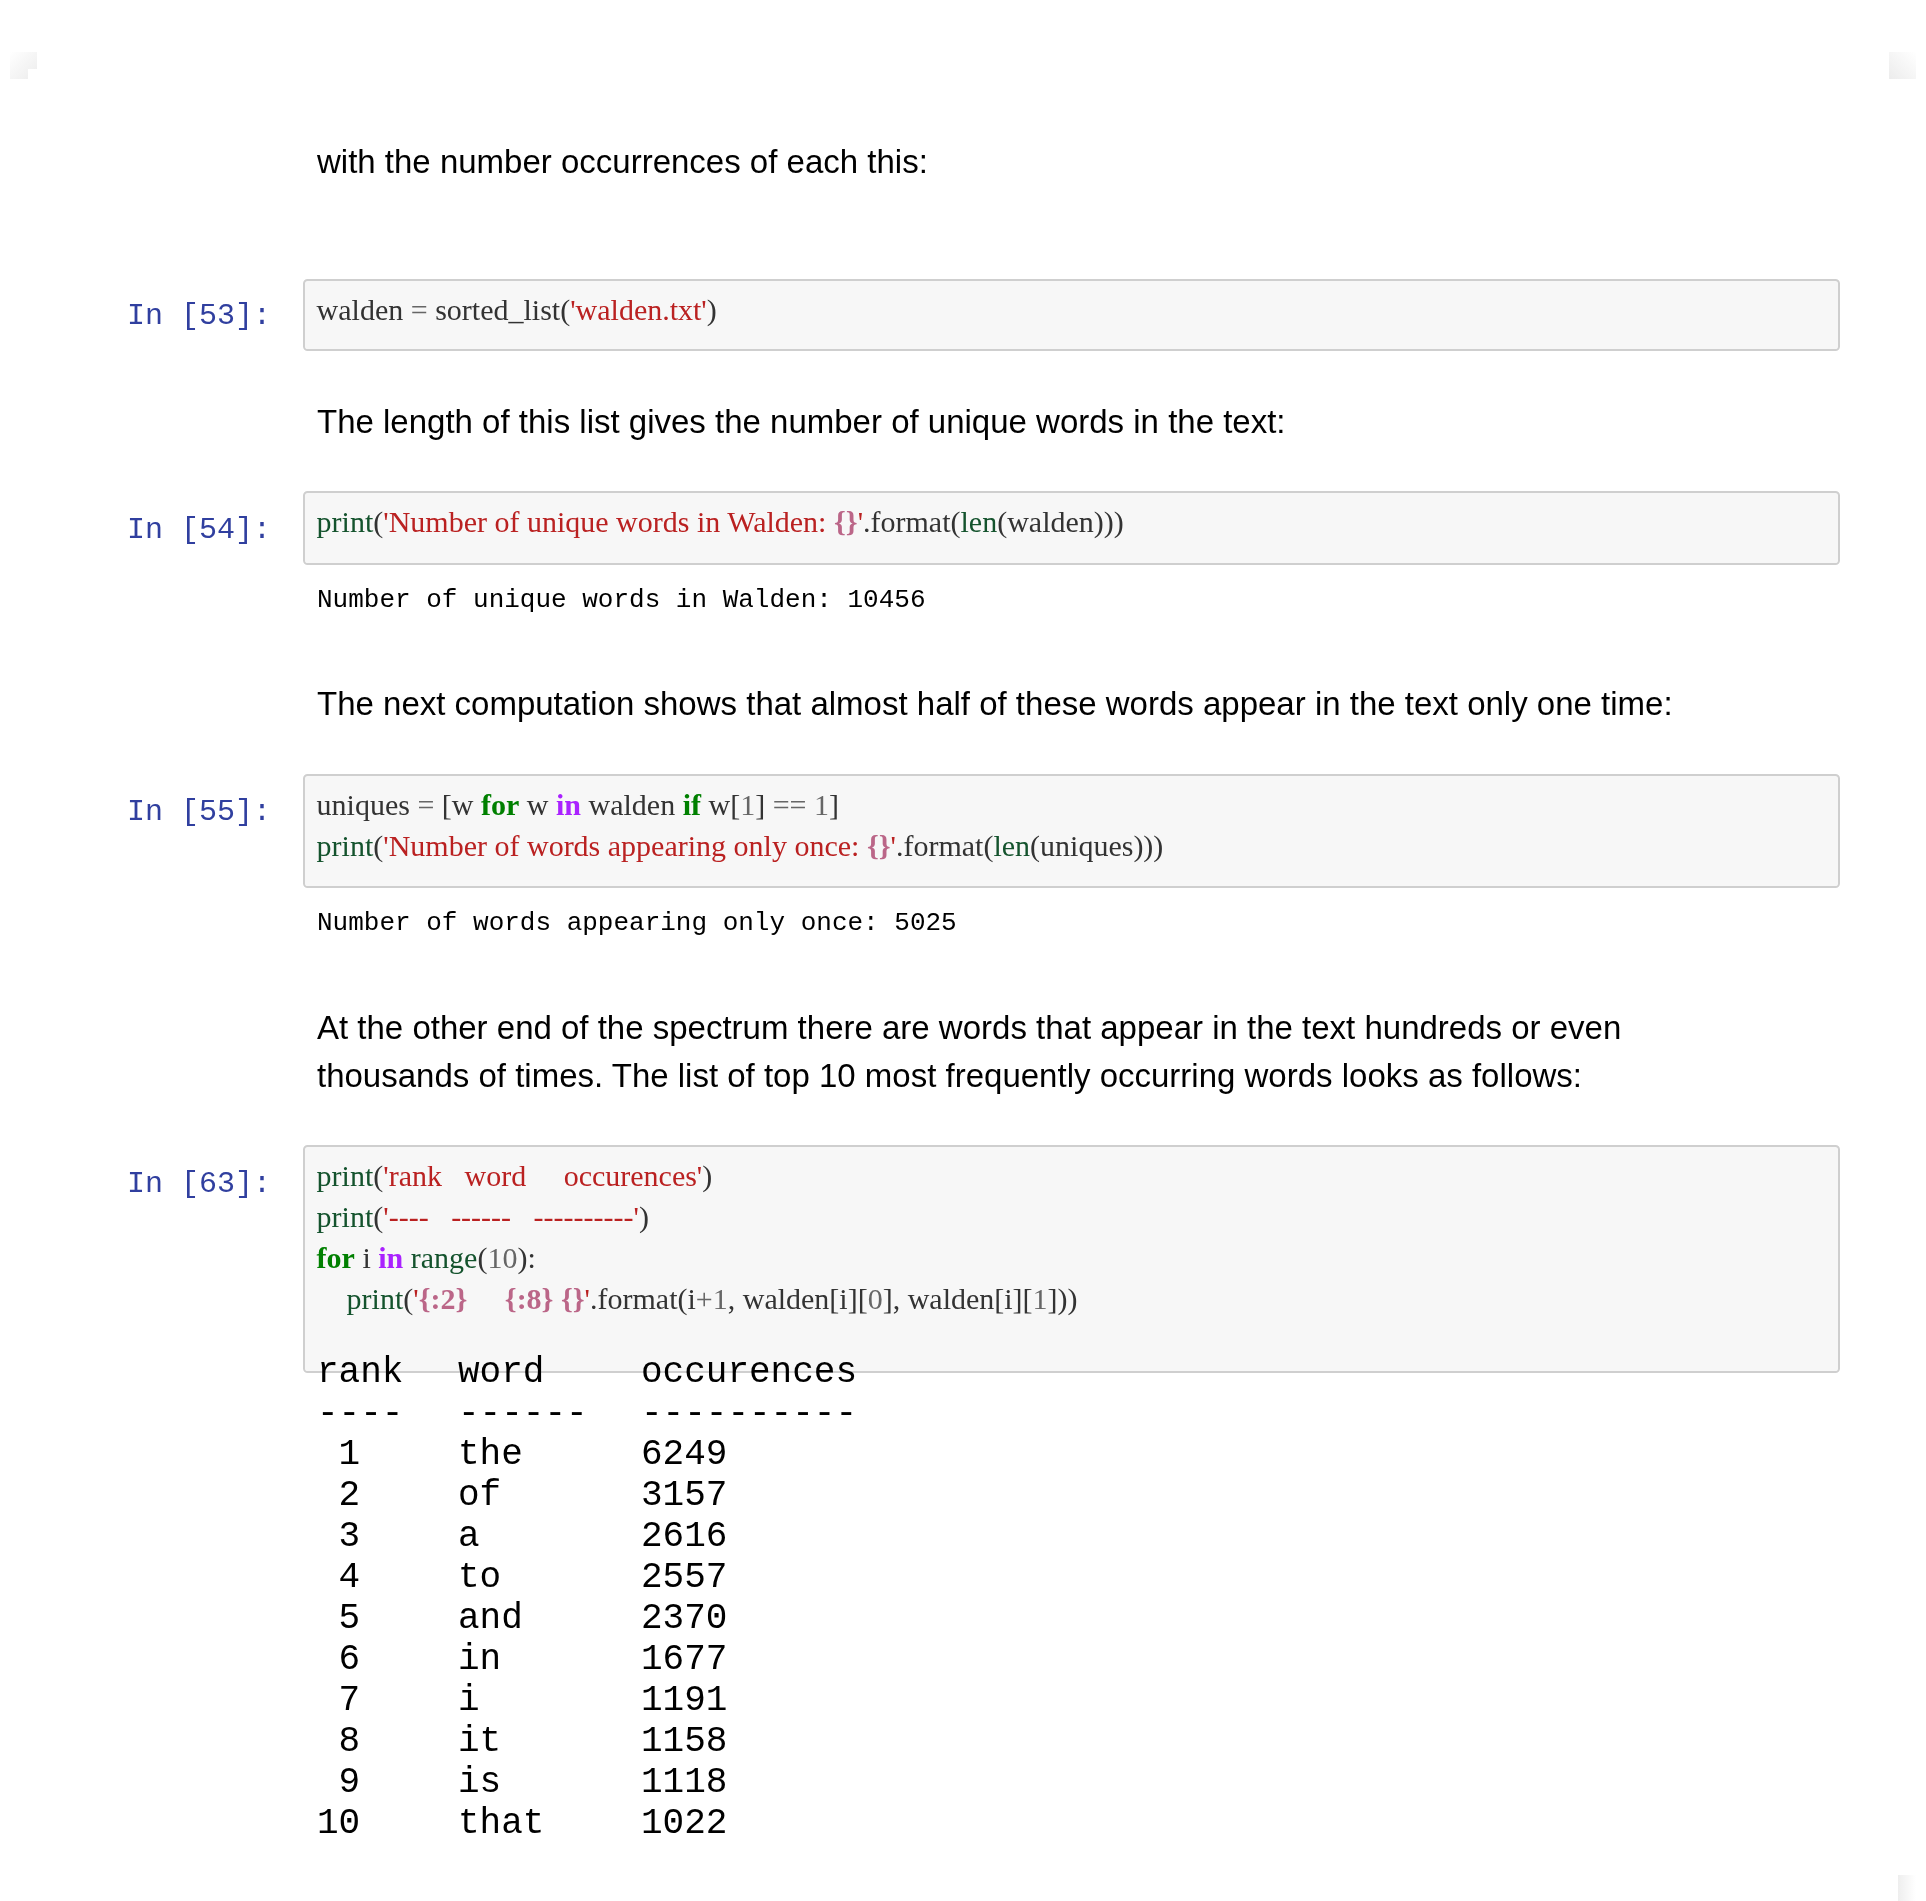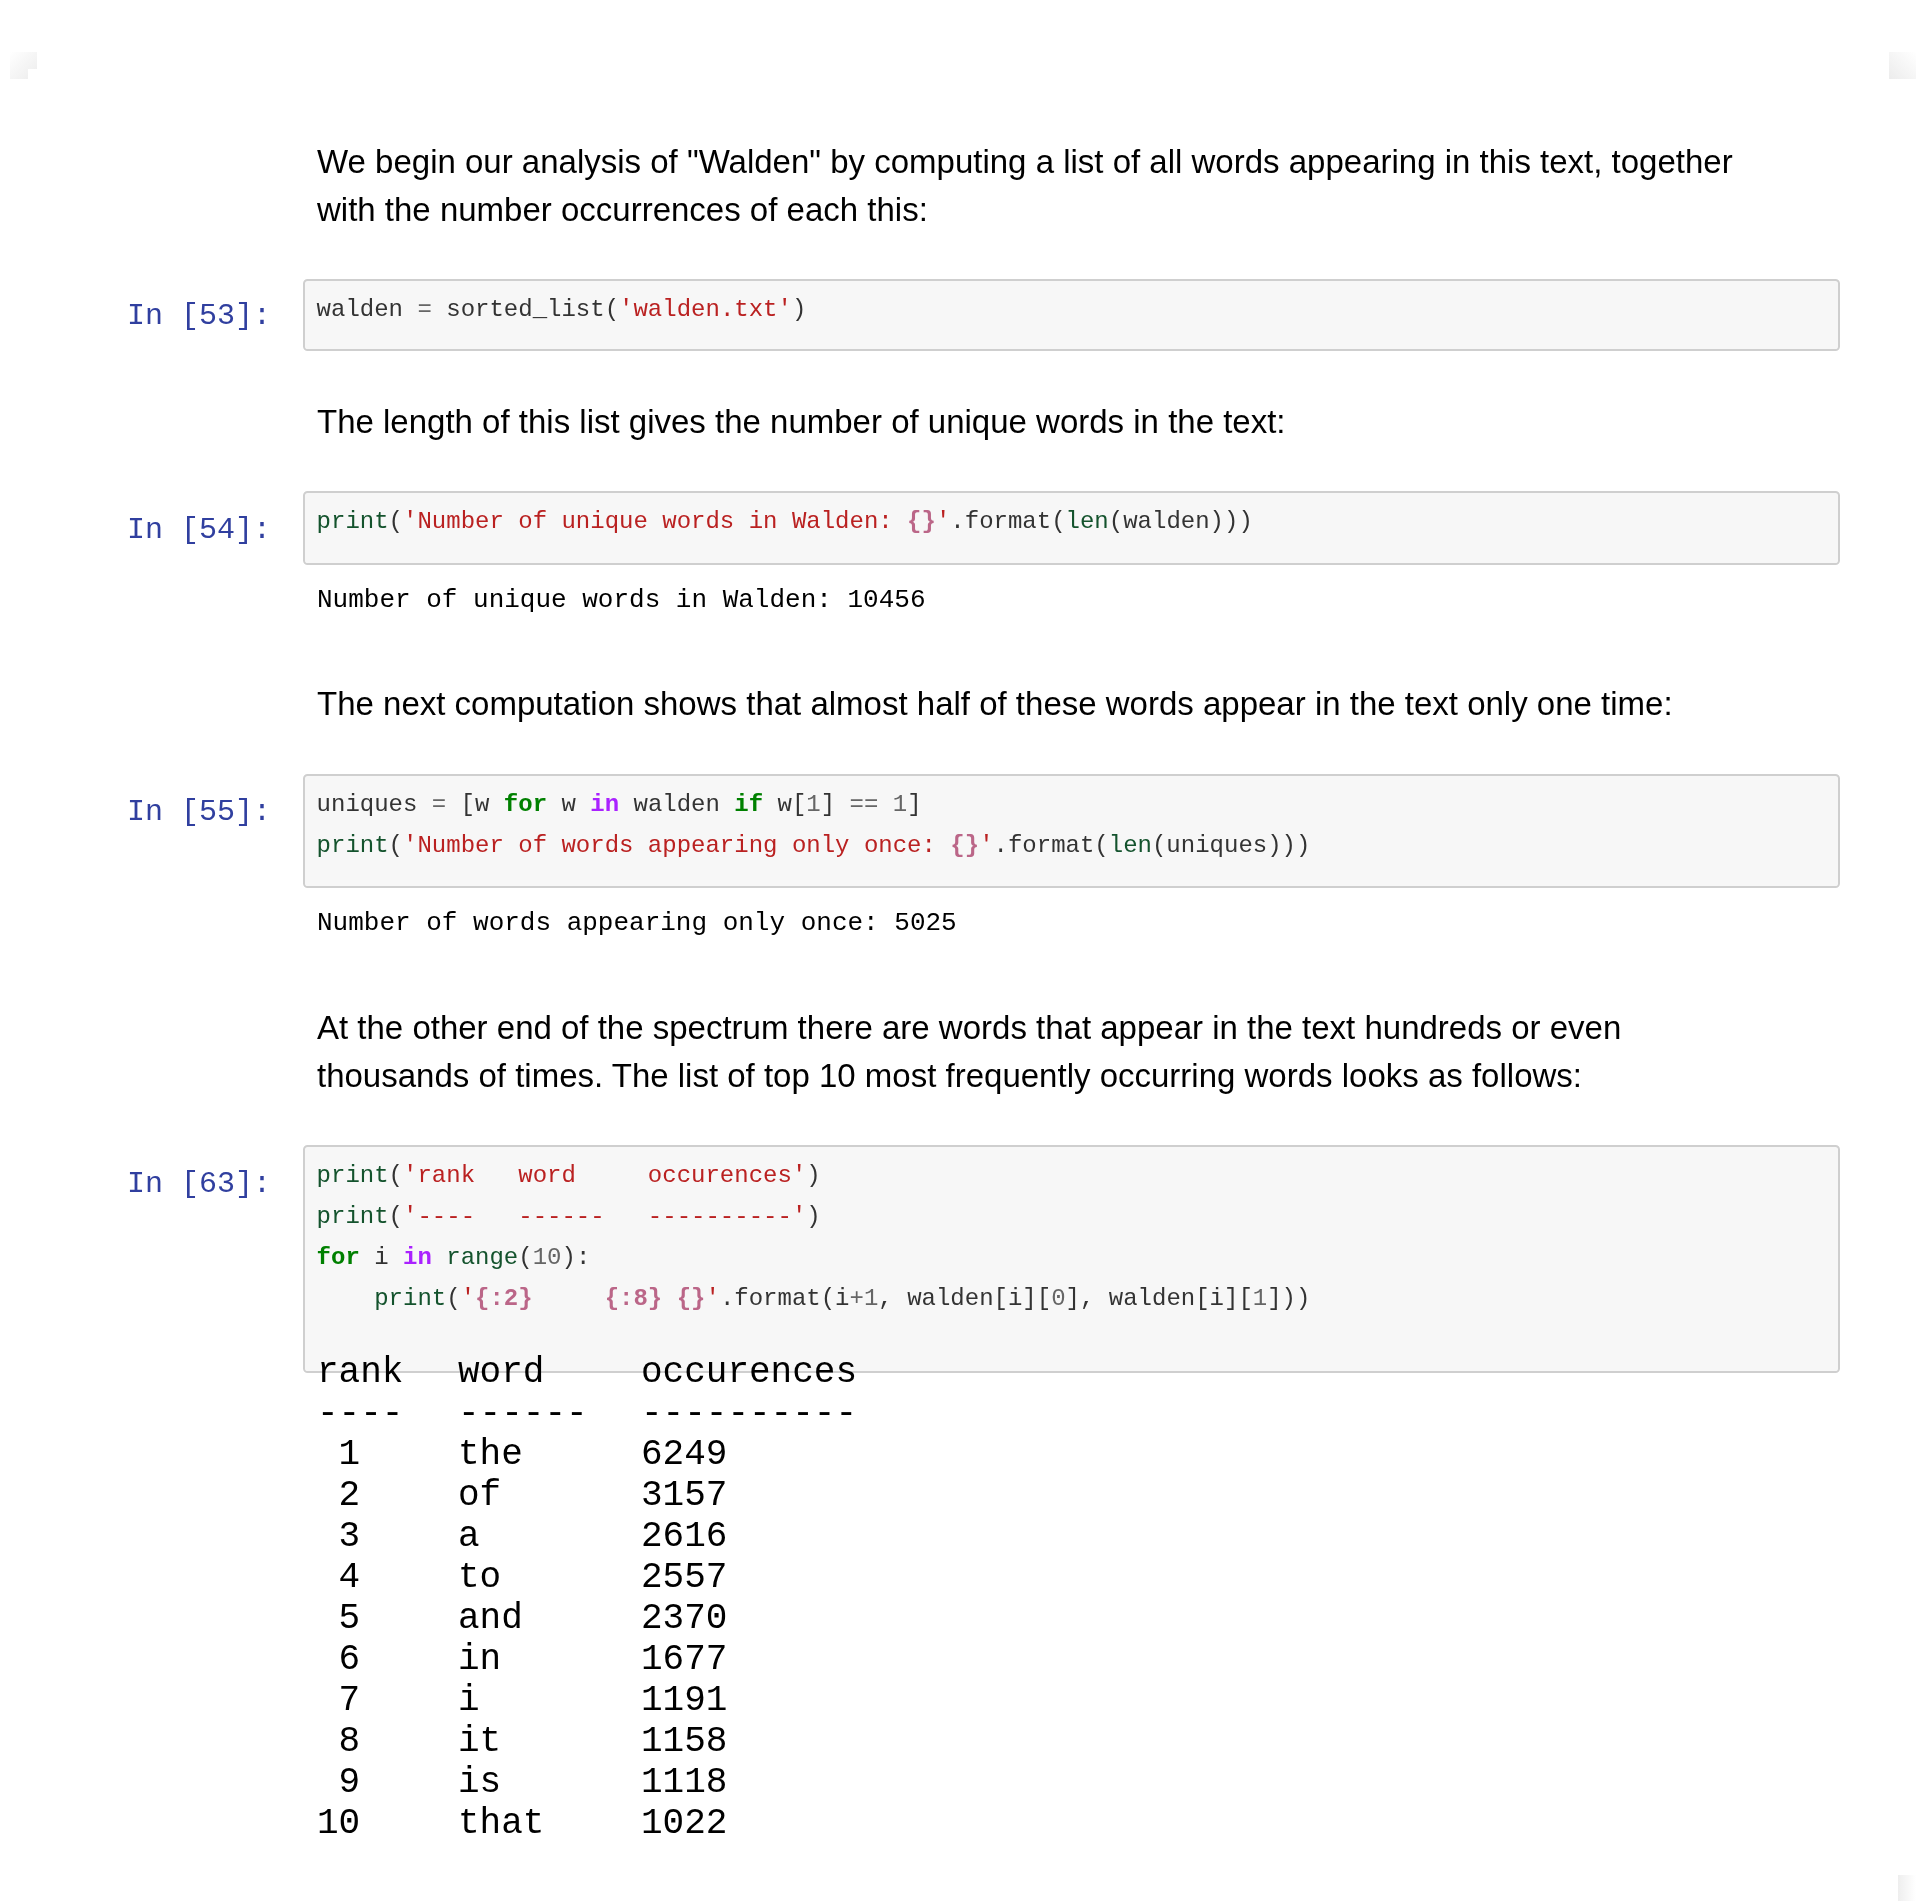--- a/index.html
+++ b/index.html
@@ -6,21 +6,21 @@
   body { width: 1926px; height: 1902px; position: relative; overflow: hidden; font-family: "Liberation Sans", sans-serif; }
   .corner { position: absolute; width: 26.6px; height: 26.6px; }
   .corner.tl { left: 10.4px; top: 52px; background: linear-gradient(135deg, #ffffff 0%, #ececec 100%); }
   .corner.tl::after { content: ""; position: absolute; left: 17.3px; top: 17.3px; width: 35px; height: 40px; background: #fff; }
   .corner.tr { right: 10.4px; top: 52px; background: linear-gradient(225deg, #ffffff 0%, #ececec 100%); }
   .corner.br { right: 10.4px; top: 1875px; width: 17.3px; background: linear-gradient(90deg, #eeeeee 0%, #ffffff 100%); }
 
   .md { position: absolute; left: 317px; width: 1526px; font-size: 33px; line-height: 48px; color: #000; }
   .prompt { position: absolute; left: 127px; font-family: "Liberation Mono", monospace; font-size: 30px; color: #303F9F; line-height: 40px; }
   .cell { position: absolute; left: 303px; width: 1537px; background: #f7f7f7; border: 2.9px solid #cfcfcf; border-radius: 4.6px; box-sizing: border-box; padding: 8px 11.6px; }
-  .code { font-family: Liberation Mono, monospace; font-size: 24px; line-height: 41px; white-space: pre; color: #333; }
+  .code { font-family: Liberation Serif, serif; font-size: 30px; line-height: 41px; white-space: pre; color: #333; }
   .out { position: absolute; left: 317px; font-family: "Liberation Mono", monospace; font-size: 26px; line-height: 41px; white-space: pre; color: #000; }
 
   .kw { color: #008000; font-weight: bold; }
   .bi { color: #14532d; }
   .str { color: #BA2121; }
   .op { color: #AA22FF; font-weight: bold; }
   .num { color: #666666; }
   .fmt { color: #BB6688; font-weight: bold; }
   .eq { color: #666666; }
 
@@ -30,21 +30,20 @@
   .tbl .c2 { width: 183px; }
 </style>
 </head>
 <body>
 
 <div class="corner tl"></div>
 <div class="corner tr"></div>
 <div class="corner br"></div>
 
 <div class="md" style="top:138px;">
-  <div>We begin our analysis of "Walden" by computing a list of all words appearing in this text, together</div>
   <div>with the number occurrences of each this:</div>
 </div>
 
 <div class="prompt" style="top:296px;">In [53]:</div>
 <div class="cell" style="top:279px; height:72px;">
   <div class="code"><span>walden</span> <span class="eq">=</span> <span>sorted_list(</span><span class="str">'walden.txt'</span><span>)</span></div>
 </div>
 
 <div class="md" style="top:398px;">
   <div>The length of this list gives the number of unique words in the text:</div>

